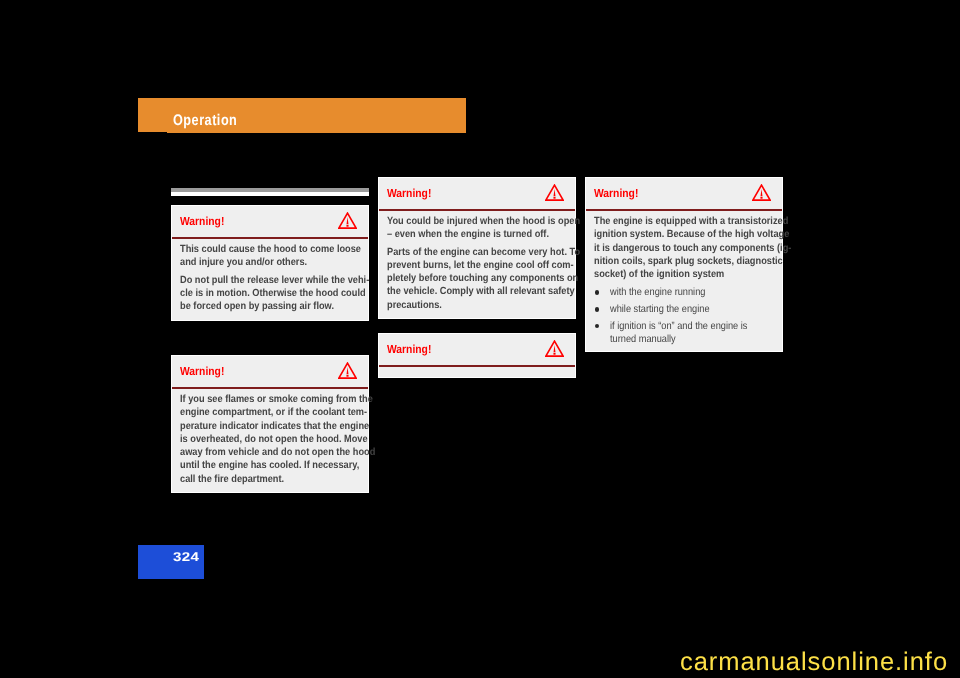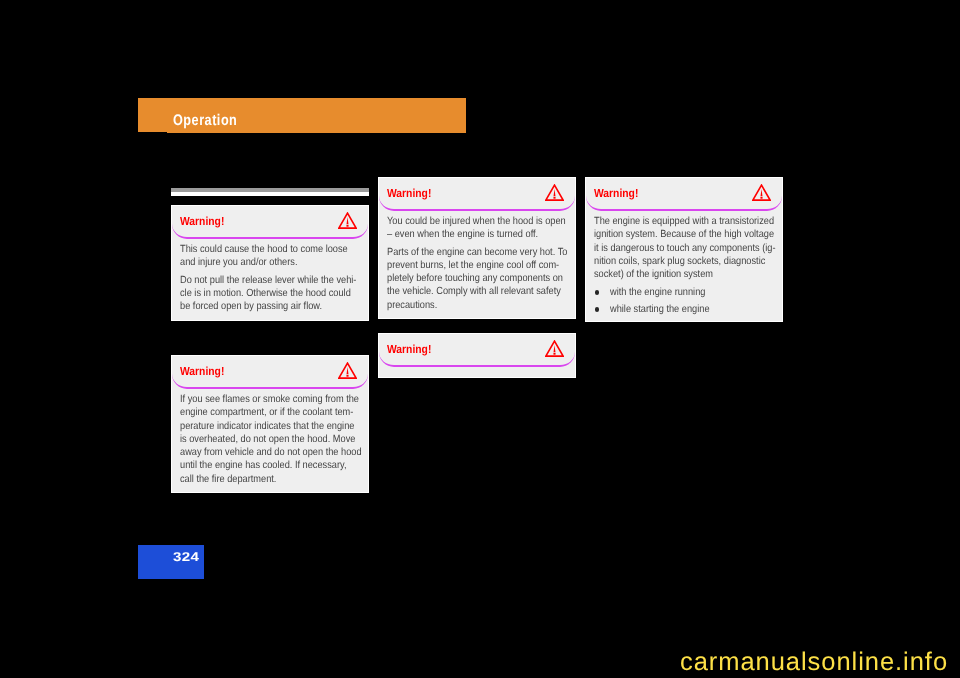--- a/index.html
+++ b/index.html
@@ -65,23 +65,22 @@
   
   .wbox {
     position: absolute;
     background: #efefef;
     border: 1px solid #ffffff;
     box-sizing: border-box;
   }
   .wbox-head {
     position: relative;
     height: 33px;
-    border-bottom: 2px solid #d946ef;
+    border-bottom: 2px solid #7f1d1d;
     box-sizing: border-box;
-    border-radius: 15px;
   }
   .wbox-title {
     position: absolute;
     left: 8px;
     top: 9px;
     color: #ff0000;
     font-weight: bold;
     font-size: 11.8px;
     line-height: 12px;
     letter-spacing: 0px;
@@ -93,20 +92,21 @@
     right: 11.5px;
     top: 6px;
     width: 19px;
     height: 17px;
   }
   .wbox-body {
     padding: 4px 8px 6.2px 8px;
   }
   .wbox-body .para {
     margin: 0 0 4px 0;
+    font-weight: bold;
   }
   .wbox-body .para:last-child { margin-bottom: 0; }
   .wbox-body .ln {
     display: block;
     font-size: 10.4px;
     line-height: 13.3px;
     color: #444444;
     white-space: pre;
     transform: scaleX(0.888);
     transform-origin: left top;
@@ -272,20 +272,25 @@
           </div>
           <ul>
             <li>
               <span class="bullet"></span>
               <span class="ln">with the engine running</span>
             </li>
             <li>
               <span class="bullet"></span>
               <span class="ln">while starting the engine</span>
             </li>
+            <li>
+              <span class="bullet"></span>
+              <span class="ln">if ignition is “on” and the engine is</span>
+              <span class="ln">turned manually</span>
+            </li>
           </ul>
         </div>
       </div>
     </div>
 
   <div class="pagenum">
     <span>324</span>
   </div>
 
   <div class="watermark">carmanualsonline.info</div>

